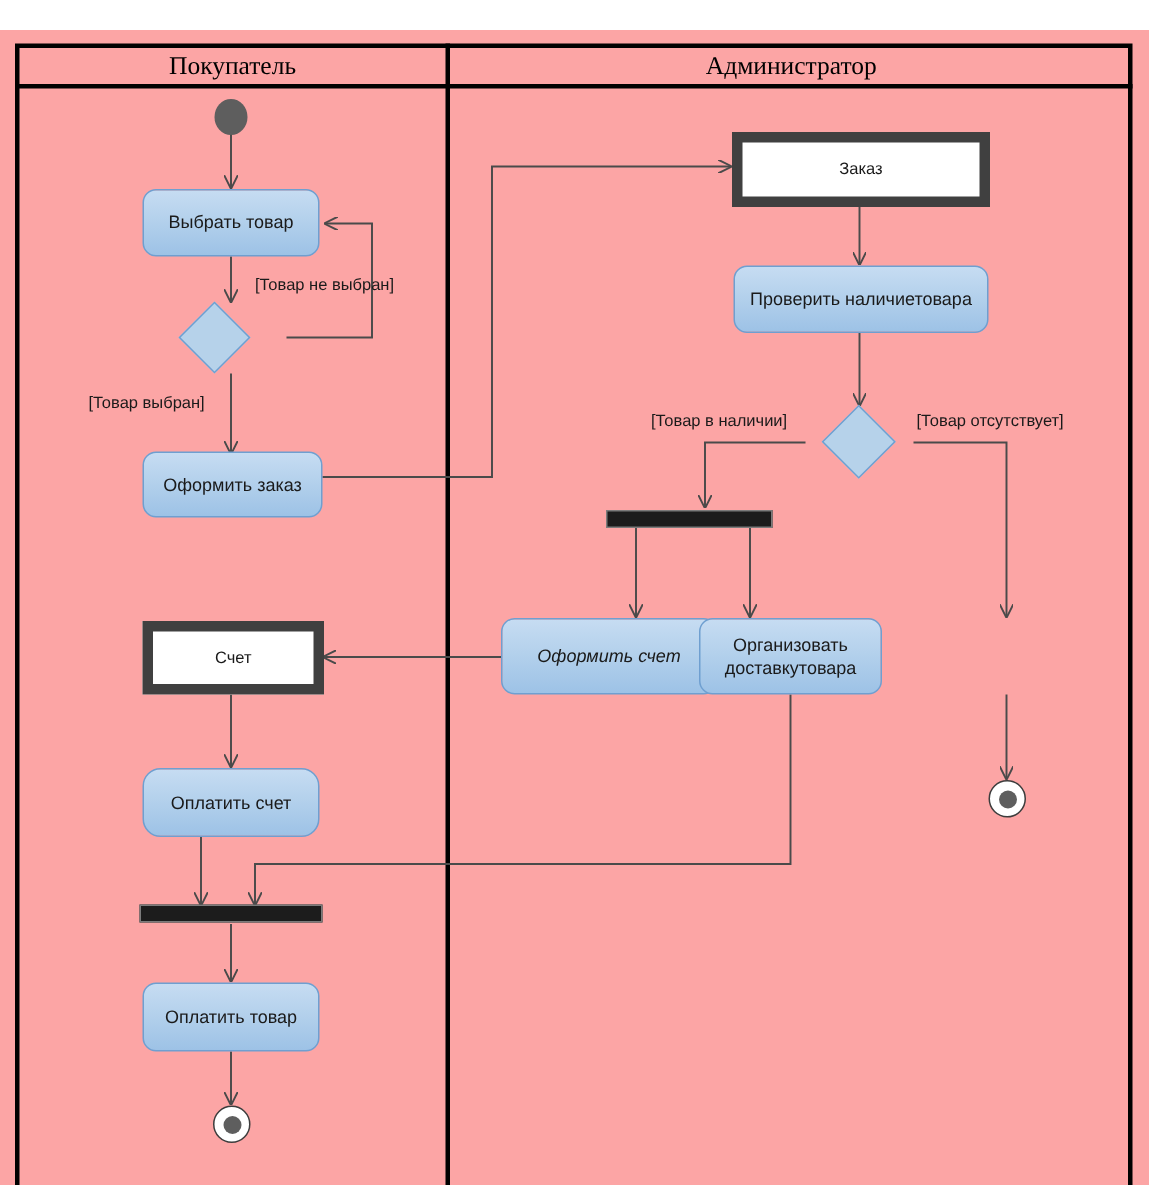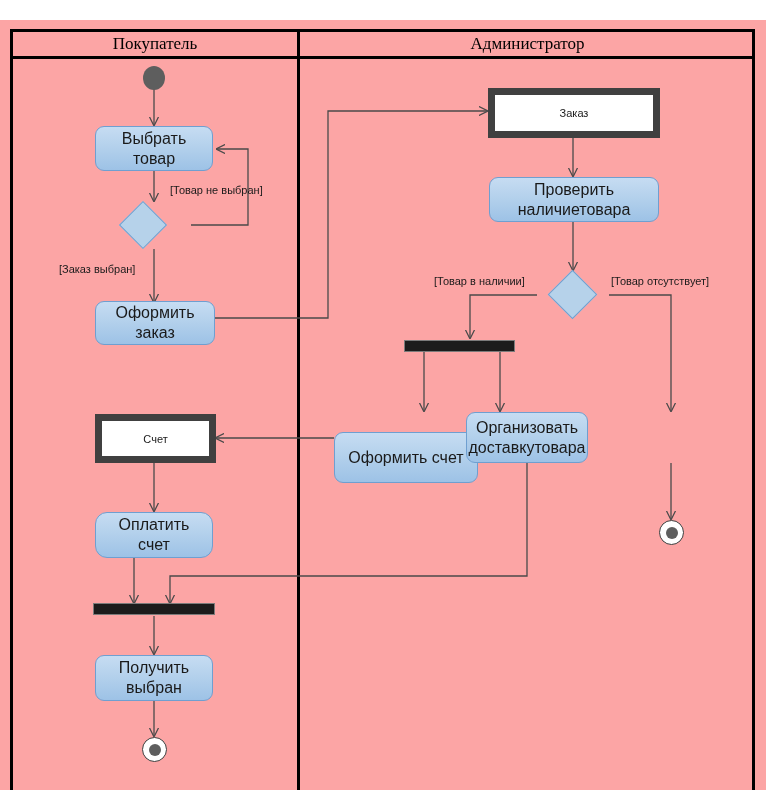--- a/index.html
+++ b/index.html
@@ -62,21 +62,21 @@
   .action {
     position: absolute;
     box-sizing: border-box;
     border: 1px solid #6f9fd0;
     border-radius: 9px;
     background: linear-gradient(to bottom, #c6dcf2 0%, #b4d1ec 45%, #9dc2e6 100%);
     display: flex;
     align-items: center;
     justify-content: center;
     text-align: center;
-    font-size: 16px;
+    font-size: 12px;
     color: #1a1a1a;
     line-height: 1.22;
     padding: 2px 10px;
   }
   .object-node {
     position: absolute;
     box-sizing: border-box;
     border: 7px solid #404040;
     background: #ffffff;
     display: flex;
@@ -175,53 +175,53 @@
       <path d="M 609 275 L 671 275 L 671 391"></path>
       <path d="M 424 332 L 424 391"></path>
       <path d="M 500 332 L 500 391"></path>
       <path d="M 334 418 L 216 418"></path>
       <path d="M 527 443 L 527 556 L 170 556 L 170 583"></path>
       <path d="M 671 443 L 671 499"></path>
     </g>
   </svg>
 
   <div class="guard" style="left:170px; top:164px;">[Товар не выбран]</div>
-  <div class="guard" style="left:59px; top:243px;">[Заказ выбран]</div>
+  <div class="guard" style="left:59px; top:243px;">[Товар выбран]</div>
   <div class="guard" style="left:434px; top:255px;">[Товар в наличии]</div>
   <div class="guard" style="left:611px; top:255px;">[Товар отсутствует]</div>
 
   <div class="initial-node" style="left:143px; top:46px; width:22px; height:24px;"></div>
 
   <div class="action" style="left:95px; top:106px; width:118px; height:45px;">Выбрать товар</div>
 
   <div class="decision" style="left:126px; top:188px; width:34px; height:34px;"></div>
 
   <div class="action" style="left:95px; top:281px; width:120px; height:44px;">Оформить заказ</div>
 
   <div class="object-node" style="left:95px; top:394px; width:121px; height:49px;">Счет</div>
 
   <div class="action" style="left:95px; top:492px; width:118px; height:46px;border-radius:12px;">Оплатить счет</div>
 
   <div class="bar" style="left:93px; top:583px; width:122px; height:12px;"></div>
 
-  <div class="action" style="left:95px; top:635px; width:118px; height:46px;">Получить выбран</div>
+  <div class="action" style="left:95px; top:635px; width:118px; height:46px;">Оплатить товар</div>
 
   <div class="final-node" style="left:142px; top:717px; width:25px; height:25px;">
     <span class="dot"></span>
   </div>
 
   <div class="object-node" style="left:488px; top:68px; width:172px; height:50px;">Заказ</div>
 
   <div class="action" style="left:489px; top:157px; width:170px; height:45px;">Проверить наличиетовара</div>
 
   <div class="decision" style="left:555px; top:257px; width:35px; height:35px;"></div>
 
   <div class="bar" style="left:404px; top:320px; width:111px; height:12px;"></div>
 
-  <div class="action" style="left:334px; top:412px; width:144px; height:51px;">Оформить счет</div>
+  <div class="action" style="left:334px; top:392px; width:144px; height:51px;font-style:italic;">Оформить счет</div>
 
   <div class="action" style="left:466px; top:392px; width:122px; height:51px;">Организовать доставкутовара</div>
 
 
   <div class="final-node" style="left:659px; top:500px; width:25px; height:25px;">
     <span class="dot"></span>
   </div>
 
 </div>
 

